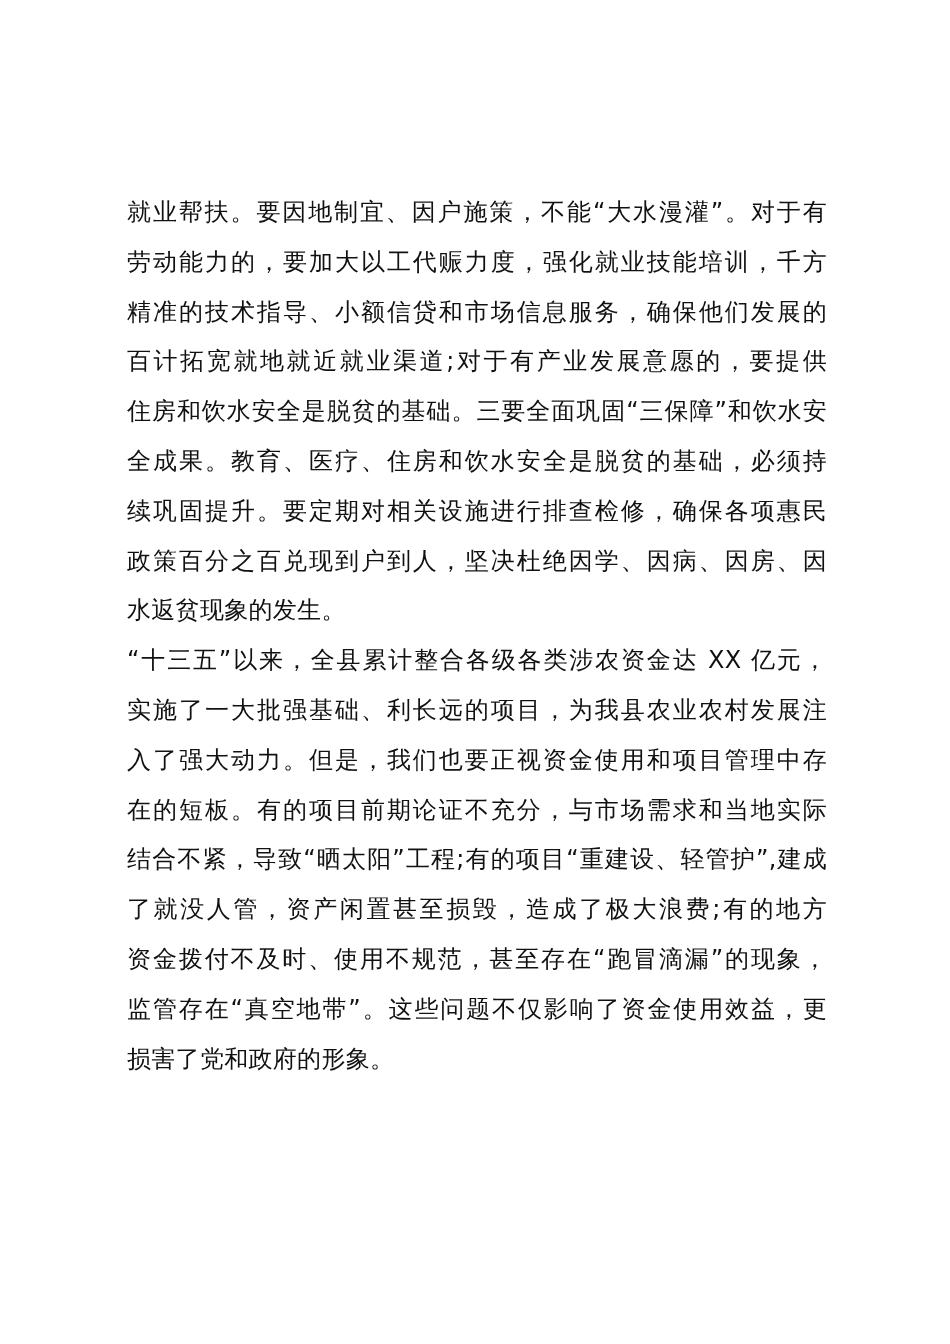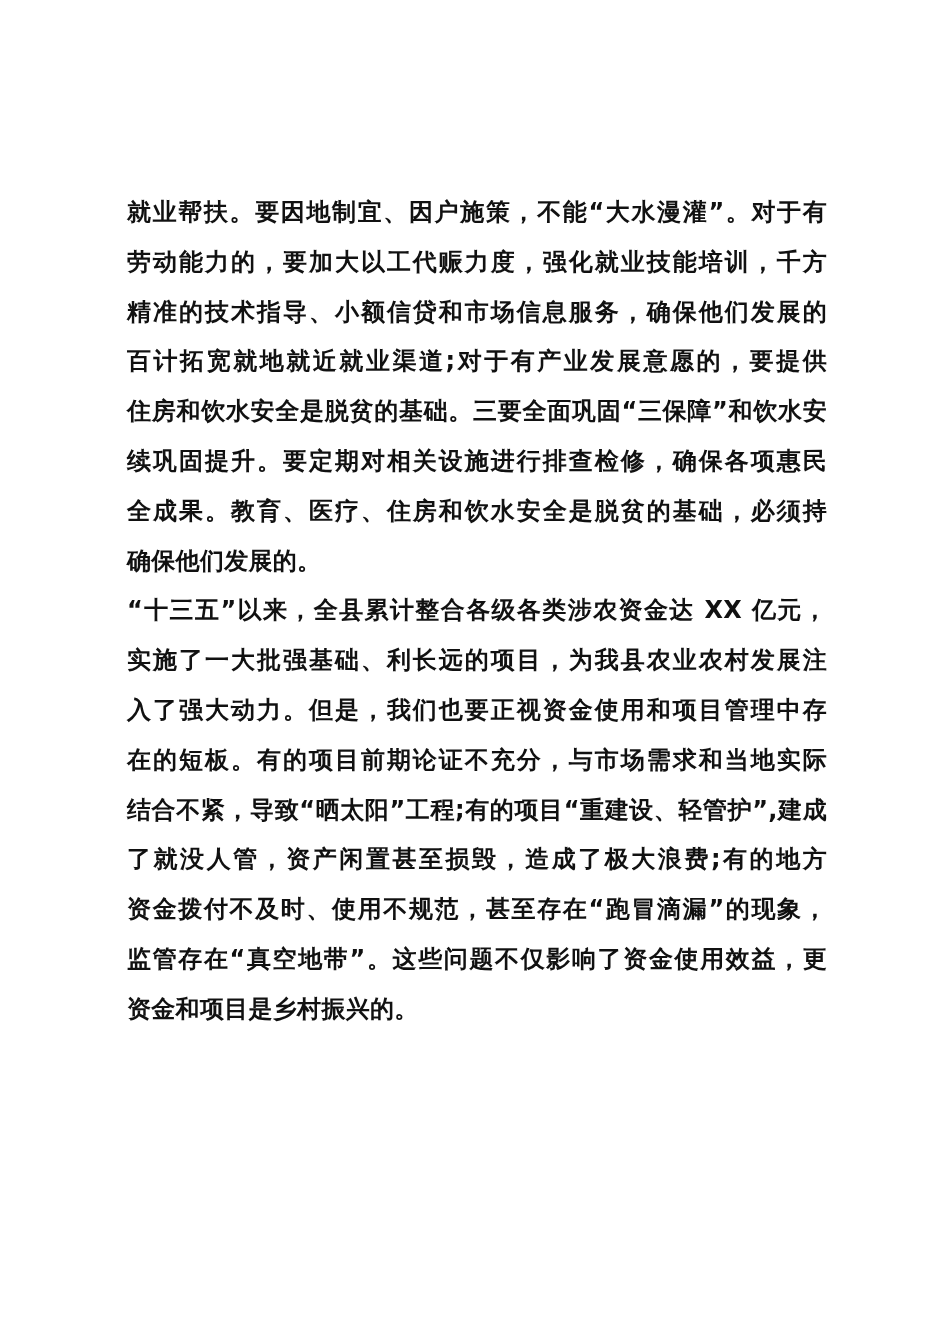--- a/index.html
+++ b/index.html
@@ -1,18 +1,18 @@
 <!DOCTYPE html>
 <html><head>
 <meta charset="utf-8">
 <style>
   html, body { margin:0; padding:0; background:#ffffff; }
   body { width:950px; height:1344px; overflow:hidden; position:relative; }
   .page { position:absolute; left:0; top:0; width:950px; height:1344px; background:#fff; }
-  .content { position:absolute; left:127px; top:188px; width:700px;font-weight:bold; }
+  .content { position:absolute; left:127px; top:188px; width:700px; }
   .line {
     font-family: "DejaVu Sans", "Liberation Sans", sans-serif;
     font-size:24px;
     line-height:49.8px;
     height:49.8px;
     color:#111;
     white-space:nowrap;
     letter-spacing:0.3px;
   }
   .line.justify { text-align:justify; text-align-last:justify; }
@@ -22,29 +22,30 @@
 <body>
 
 <div class="page">
   <div class="content">
     <div>
       <div class="line justify">就业帮扶。要因地制宜、因户施策，不能“大水漫灌”。对于有</div>
       <div class="line justify">劳动能力的，要加大以工代赈力度，强化就业技能培训，千方</div>
       <div class="line justify">精准的技术指导、小额信贷和市场信息服务，确保他们发展的</div>
       <div class="line justify">百计拓宽就地就近就业渠道;对于有产业发展意愿的，要提供</div>
       <div class="line justify">住房和饮水安全是脱贫的基础。三要全面巩固“三保障”和饮水安</div>
+      <div class="line justify">全成果。教育、医疗、住房和饮水安全是脱贫的基础，必须持</div>
       <div class="line justify">续巩固提升。要定期对相关设施进行排查检修，确保各项惠民</div>
-      <div class="line justify">全成果。教育、医疗、住房和饮水安全是脱贫的基础，必须持</div>
-      <div class="line">确保他们发展的。</div>
+      <div class="line justify">政策百分之百兑现到户到人，坚决杜绝因学、因病、因房、因</div>
+      <div class="line">水返贫现象的发生。</div>
     </div>
     <div>
       <div class="line justify">“十三五”以来，全县累计整合各级各类涉农资金达 XX 亿元，</div>
       <div class="line justify">实施了一大批强基础、利长远的项目，为我县农业农村发展注</div>
       <div class="line justify">入了强大动力。但是，我们也要正视资金使用和项目管理中存</div>
       <div class="line justify">在的短板。有的项目前期论证不充分，与市场需求和当地实际</div>
       <div class="line justify">结合不紧，导致“晒太阳”工程;有的项目“重建设、轻管护”,建成</div>
       <div class="line justify">了就没人管，资产闲置甚至损毁，造成了极大浪费;有的地方</div>
       <div class="line justify">资金拨付不及时、使用不规范，甚至存在“跑冒滴漏”的现象，</div>
       <div class="line justify">监管存在“真空地带”。这些问题不仅影响了资金使用效益，更</div>
-      <div class="line">资金和项目是乡村振兴的。</div>
+      <div class="line">损害了党和政府的形象。</div>
     </div>
   </div>
 </div>
 
 </body></html>

